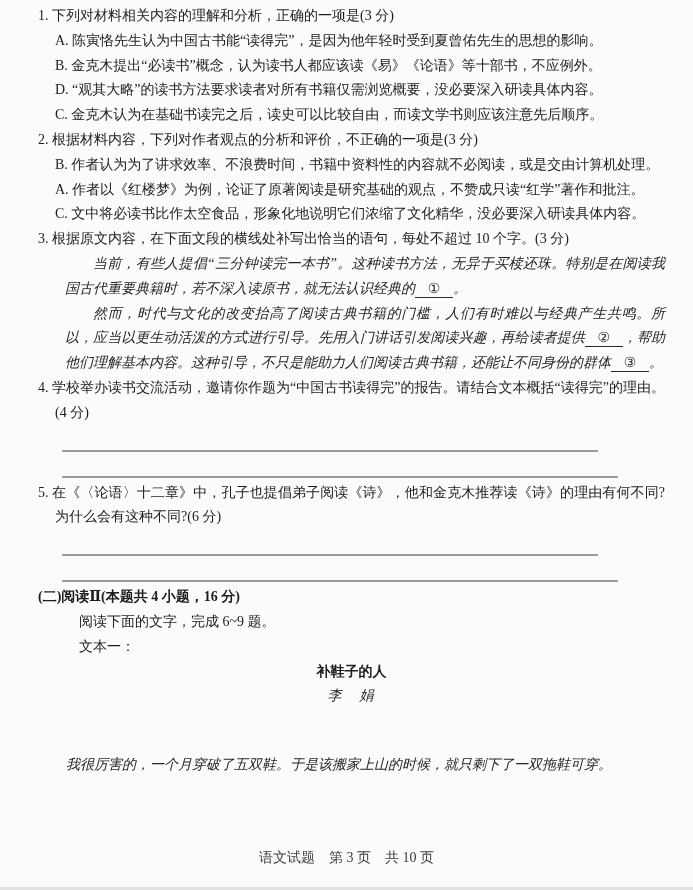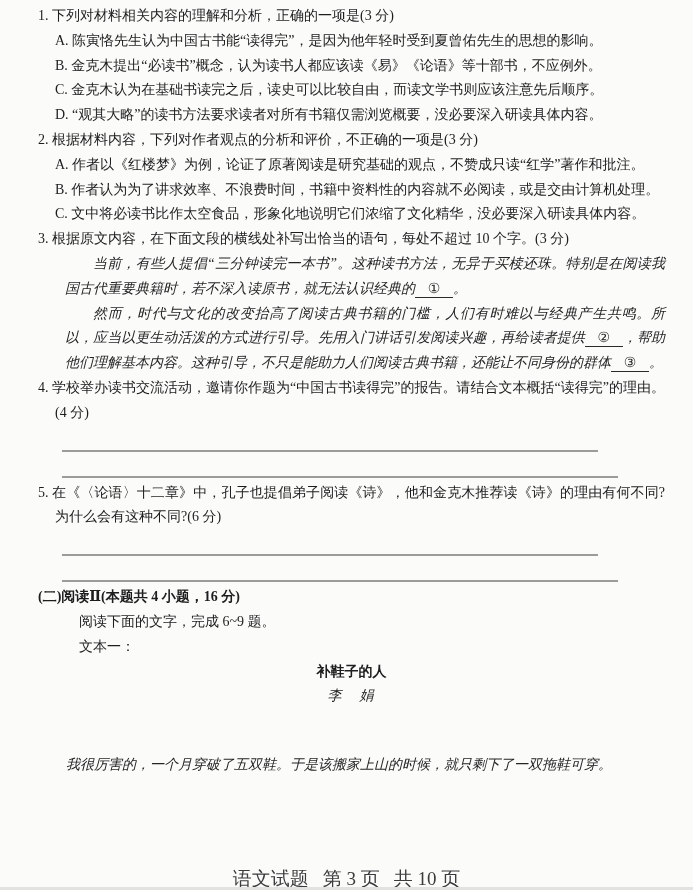--- a/index.html
+++ b/index.html
@@ -26,46 +26,46 @@
   .answer-group { margin-bottom:3px; }
   .answer-line { height:24px; border-bottom:2px solid #9b9b9b; margin-left:24px; }
   .answer-line.w1 { width:536px; }
   .answer-line.w2 { width:556px; }
   .section-header { font-weight:bold; }
   .instruction, .text-label { margin-left:41px; }
   .text-title { text-align:center; font-weight:bold; }
   .text-author { text-align:center; font-style:italic; letter-spacing:2px; }
   .text-para { text-indent:2em; text-align:justify; font-style:italic; color:#252525;margin-top:44px; }
   .footer {
-    position:absolute; left:0; right:0; bottom:3px;
-    text-align:center; color:#3b3b3b; font-size:19px; line-height:16px;
+    position:absolute; left:0; right:0; bottom:24px;
+    text-align:center; color:#3b3b3b; font-size:14px; line-height:16px;
   }
   .footer .f-part { margin:0 7px; }
   .bottom-edge {
     position:absolute; bottom:0; left:0; width:100%; height:3px;
     background:#e2e2e0;
   }
 </style>
 </head>
 <body>
 
 <div class="content">
 
   <div>
     <div class="stem">1. 下列对材料相关内容的理解和分析，正确的一项是(3 分)</div>
     <div class="option">A. 陈寅恪先生认为中国古书能“读得完”，是因为他年轻时受到夏曾佑先生的思想的影响。</div>
     <div class="option">B. 金克木提出“必读书”概念，认为读书人都应该读《易》《论语》等十部书，不应例外。</div>
+    <div class="option">D. “观其大略”的读书方法要求读者对所有书籍仅需浏览概要，没必要深入研读具体内容。</div>
     <div class="option">C. 金克木认为在基础书读完之后，读史可以比较自由，而读文学书则应该注意先后顺序。</div>
-    <div class="option">D. “观其大略”的读书方法要求读者对所有书籍仅需浏览概要，没必要深入研读具体内容。</div>
   </div>
 
   <div>
     <div class="stem">2. 根据材料内容，下列对作者观点的分析和评价，不正确的一项是(3 分)</div>
+    <div class="option">B. 作者认为为了讲求效率、不浪费时间，书籍中资料性的内容就不必阅读，或是交由计算机处理。</div>
     <div class="option">A. 作者以《红楼梦》为例，论证了原著阅读是研究基础的观点，不赞成只读“红学”著作和批注。</div>
-    <div class="option">B. 作者认为为了讲求效率、不浪费时间，书籍中资料性的内容就不必阅读，或是交由计算机处理。</div>
     <div class="option">C. 文中将必读书比作太空食品，形象化地说明它们浓缩了文化精华，没必要深入研读具体内容。</div>
   </div>
 
   <div>
     <div class="stem">3. 根据原文内容，在下面文段的横线处补写出恰当的语句，每处不超过 10 个字。(3 分)</div>
     <div class="passage">
       <p><span>当前，有些人提倡“三分钟读完一本书”。这种读书方法，无异于买椟还珠。特别是在阅读我国古代重要典籍时，若不深入读原书，就无法认识经典的</span><span class="blank">①</span><span>。</span></p>
       <p><span>然而，时代与文化的改变抬高了阅读古典书籍的门槛，人们有时难以与经典产生共鸣。所以，应当以更生动活泼的方式进行引导。先用入门讲话引发阅读兴趣，再给读者提供</span><span class="blank">②</span><span>，帮助他们理解基本内容。这种引导，不只是能助力人们阅读古典书籍，还能让不同身份的群体</span><span class="blank">③</span><span>。</span></p>
     </div>
   </div>

